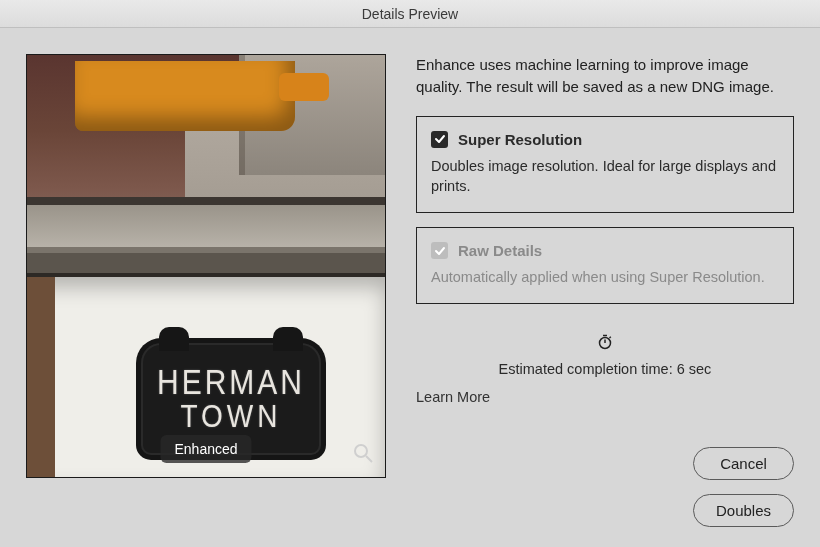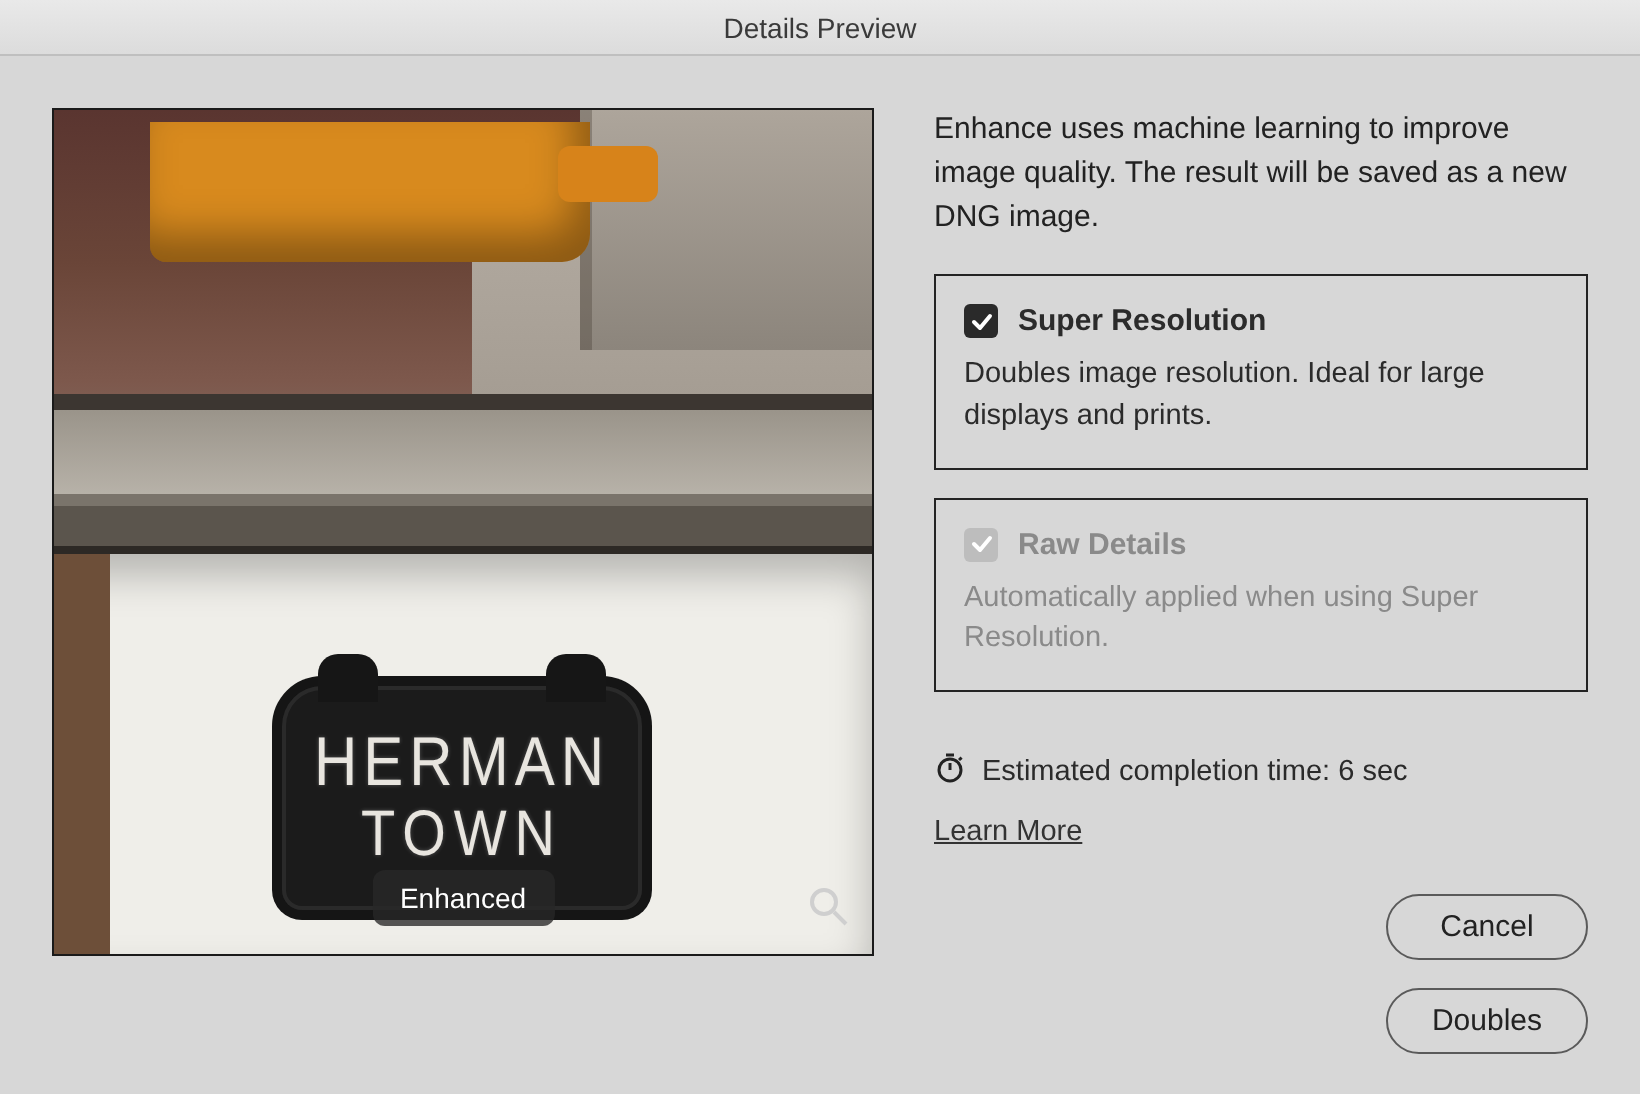--- a/index.html
+++ b/index.html
@@ -20,21 +20,21 @@
     border-bottom: 1px solid #bfbfbf;
   }
   .content {
     display: flex;
     padding: 26px 26px 20px 26px;
     gap: 30px;
     height: calc(100% - 28px);
   }
   .preview {
     position: relative;
-    width: 411px;
+    width: 360px;
     height: 424px;
     border: 1px solid #1a1a1a;
     background: #333;
     overflow: hidden;
     flex: 0 0 auto;
   }
   
   .sky { position:absolute; inset:0; background: linear-gradient(#5a3530 0%, #6a4538 18%, #7d584c 32%, #8f8880 55%, #b6b1a8 100%); }
   .orange { position:absolute; left:48px; top:6px; width:220px; height:70px; background:#d88a1e; border-radius:0 0 14px 8px; box-shadow: inset -8px -14px 20px rgba(0,0,0,.35); }
   .orange::after { content:""; position:absolute; right:-34px; top:12px; width:50px; height:28px; background:#d7831a; border-radius:6px; }
@@ -70,23 +70,23 @@
   .opt-head { display:flex; align-items:center; gap:10px; }
   .chk {
     width:17px; height:17px; border-radius:3px; display:flex; align-items:center;
     justify-content:center; flex:0 0 auto;
   }
   .chk.off { background:#bdbdbd; color:#fff; }
   .chk.on  { background:#2a2a2a; color:#fff; }
   .chk svg { width:12px; height:12px; }
   .opt-title { font-weight:700; font-size:15px; }
   .opt-desc { margin-top:8px; font-size:14.5px; line-height:1.4; }
-  .estimate { display:flex; align-items:center; gap:8px; margin:16px 0 12px 0; font-size:14.5px; }
+  .estimate { display:flex; align-items:center; gap:8px; margin:16px 0 12px 0; font-size:14.5px;flex-direction:column; }
   .estimate svg { width:16px; height:16px; }
-  .learn { font-size:14.5px; text-decoration:underline; color:#333; cursor:pointer; display:inline-block; }
+  .learn { font-size:14.5px; color:#333; cursor:pointer; display:inline-block; }
   .buttons {
     position:absolute; right:0; bottom:0; display:flex; gap:14px;flex-direction:column;
   }
   .btn {
     border:1.5px solid #5a5a5a; background:transparent; color:#222;
     border-radius:20px; padding:7px 22px; font-size:15px; cursor:pointer;
     font-family:inherit;
   }
 </style>
 </head>

